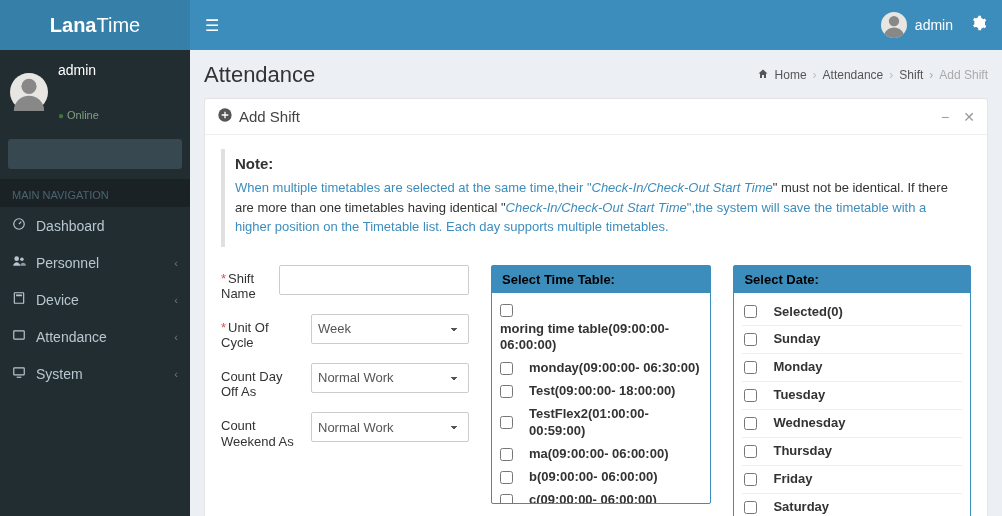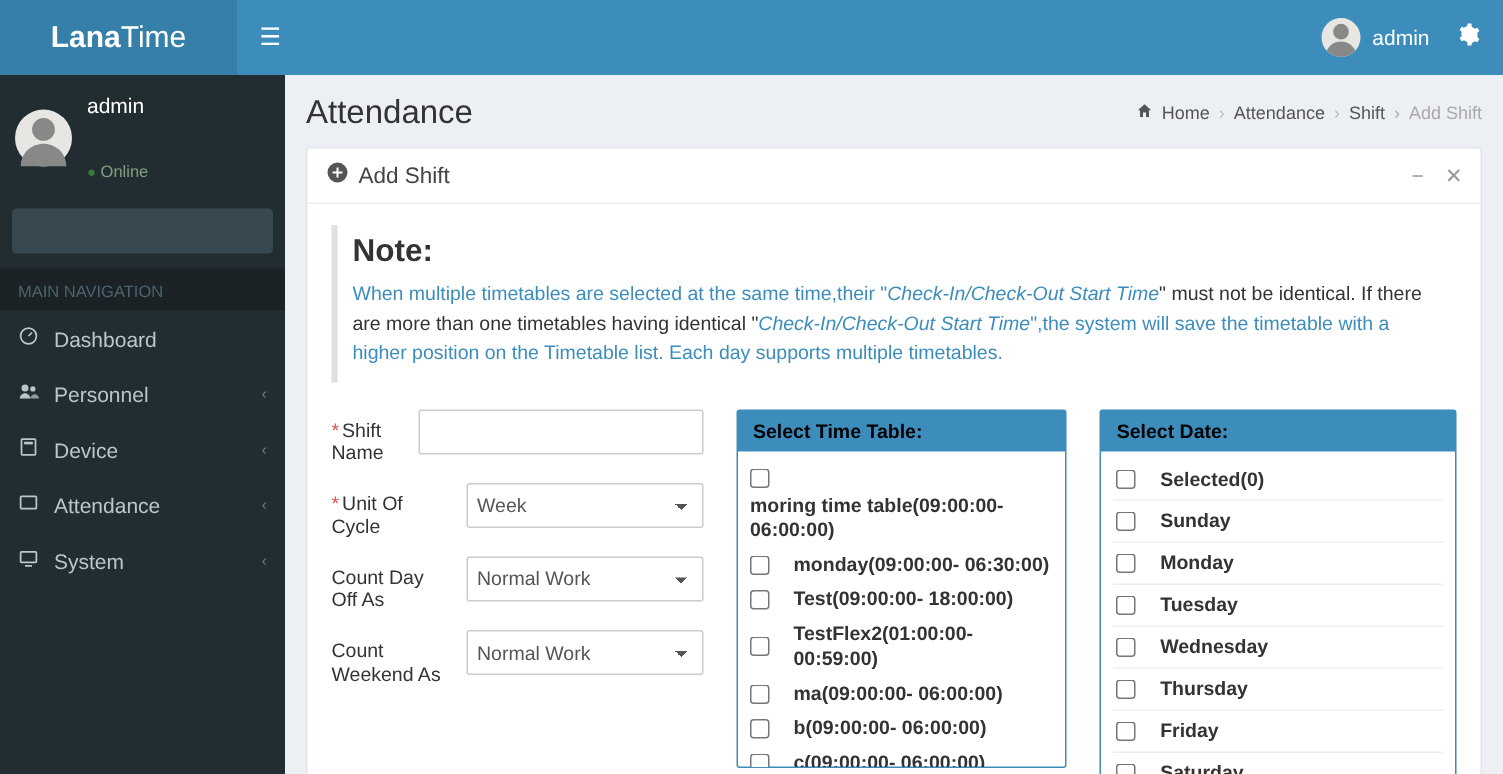--- a/index.html
+++ b/index.html
@@ -12,21 +12,21 @@
     height: 516px;
     overflow: hidden;
   }
   
   .topbar {
     display: flex;
     height: 50px;
     color: #fff;
   }
   .topbar-logo {
-    width: 158px;
+    width: 190px;
     background: #367fa9;
     display: flex;
     align-items: center;
     justify-content: center;
     font-size: 20px;
   }
   .topbar-logo b { font-weight: 700; }
   .topbar-main {
     flex: 1;
     background: #3c8dbc;
@@ -117,21 +117,21 @@
   .panel-tools { display:flex; gap:14px; color:#999; }
   .panel-tools span { cursor:pointer; }
 
   .panel-body { padding: 14px 16px; }
 
   .note-box {
     border-left: 4px solid #e0e0e0;
     padding: 6px 10px 10px;
     margin-bottom: 18px;
   }
-  .note-title { font-weight:700; color:#333; margin-bottom:6px; font-size:21px;}
+  .note-title { font-weight:700; color:#333; margin-bottom:6px; font-size:15px;}
   .note-text { color:#3c8dbc; font-size:13px; line-height:1.5; }
   .note-text em { font-style: italic; }
   .note-quoted { color:#333; }
 
   .form-area { display:flex; gap:22px; }
   .col-left { width: 248px; }
   .col-mid  { width: 232px; }
   .col-right{ width: 250px; }
 
   .form-row { display:flex; gap:8px; margin-bottom: 12px; align-items:flex-start; }

